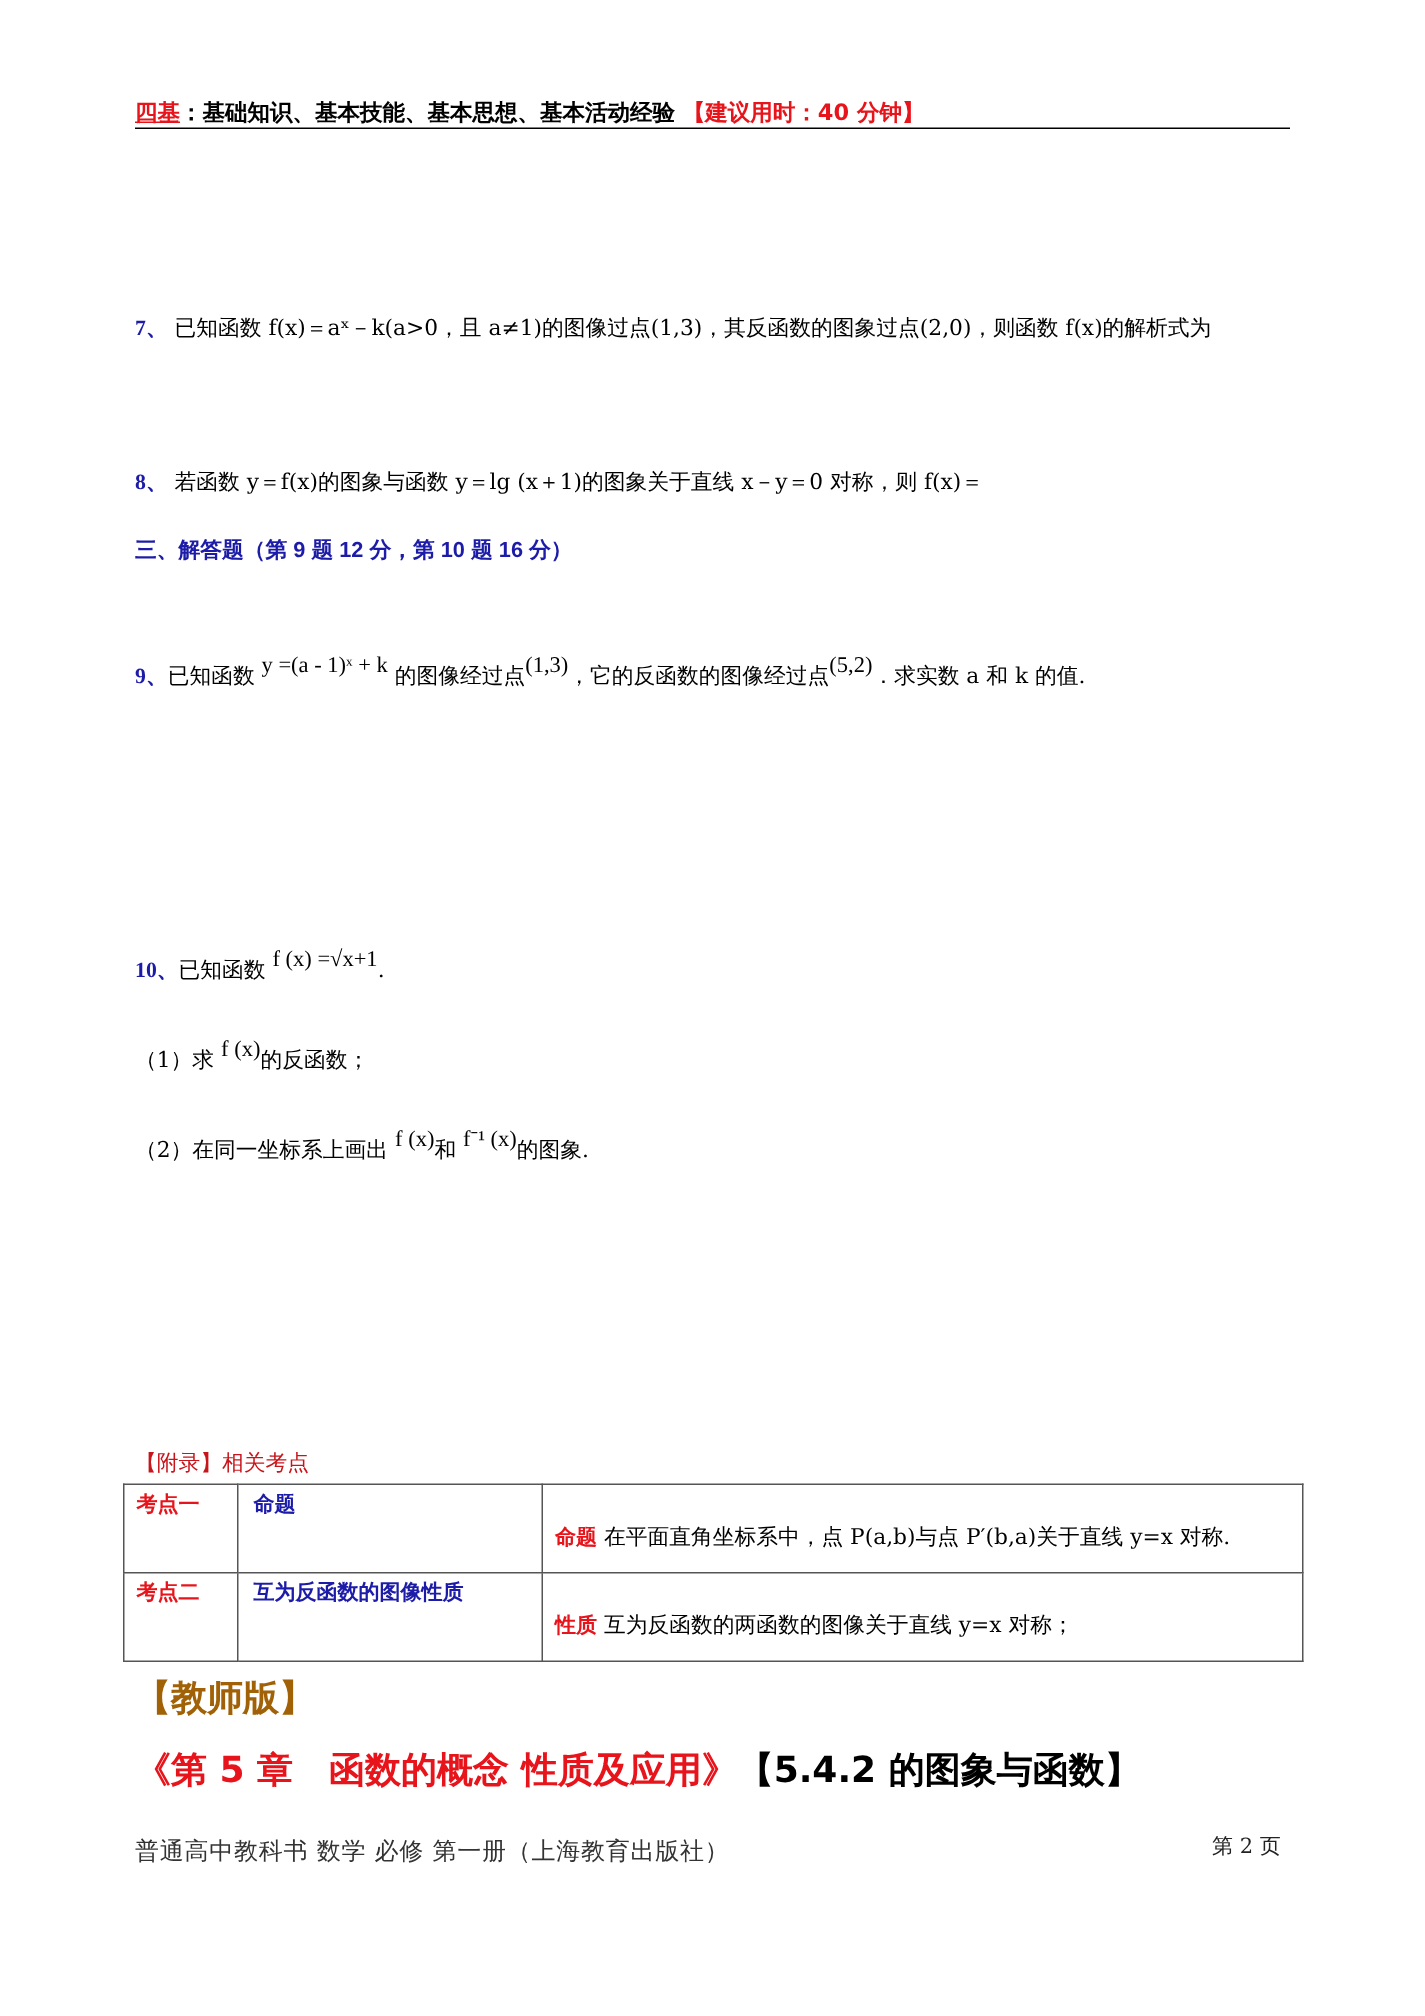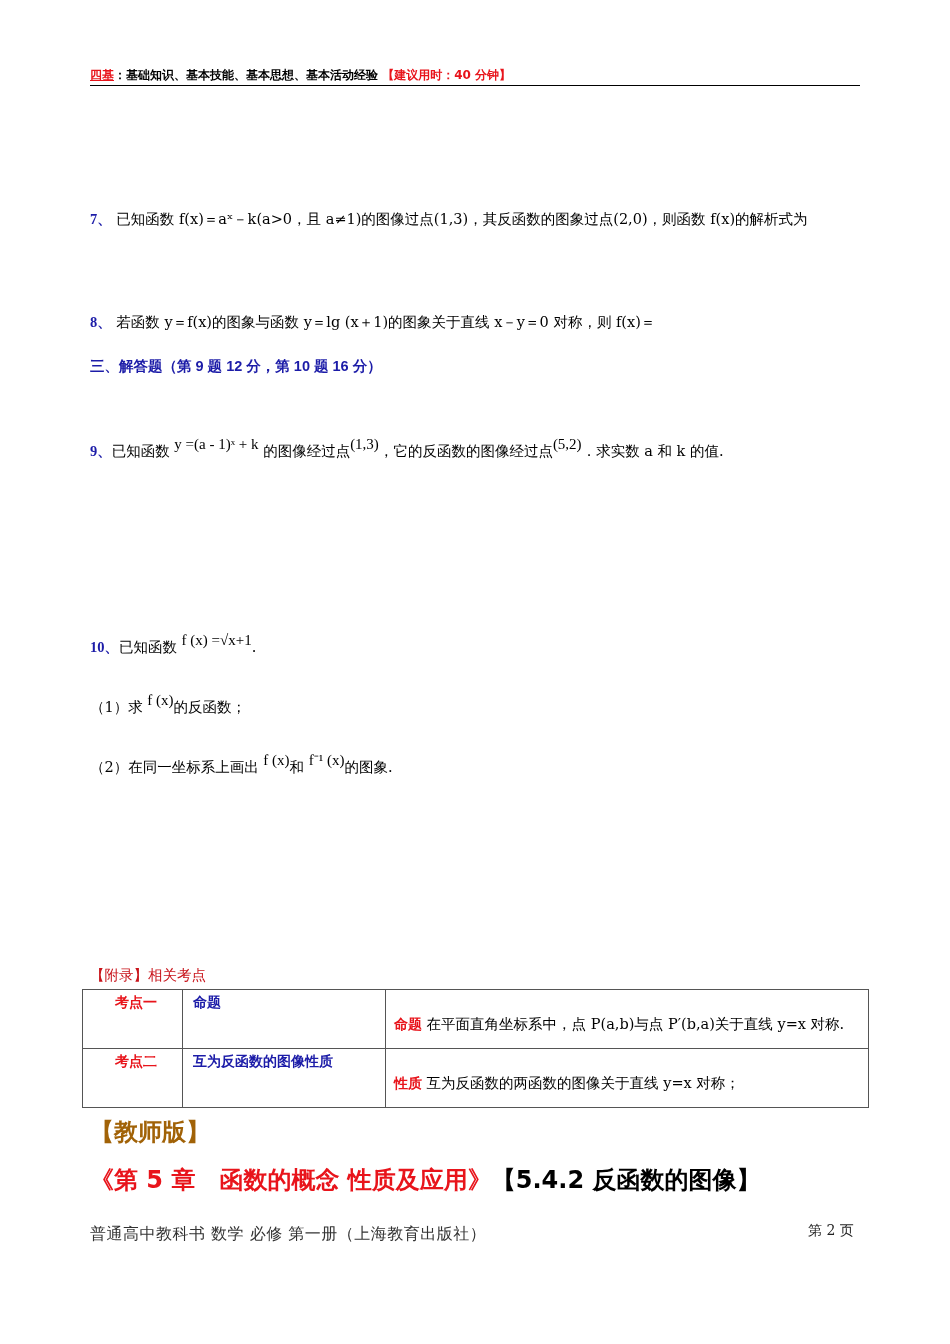--- a/index.html
+++ b/index.html
@@ -5,21 +5,21 @@
   html, body { margin: 0; padding: 0; background: #ffffff; }
   body {
     width: 950px; height: 1344px; position: relative; overflow: hidden;
     font-family: "DejaVu Serif", "Liberation Serif", serif;
     color: #000000;
   }
   .abs { position: absolute; }
   .header {
     left: 90px; top: 66px; width: 770px;
     font-family: "DejaVu Sans", "Liberation Sans", sans-serif;
-    font-weight: bold; font-size: 12px; line-height: 18px;
+    font-weight: bold; font-size: 15px; line-height: 18px;
     white-space: nowrap;
   }
   .header-rule {
     left: 90px; top: 85px; width: 770px; height: 0;
     border-top: 1.5px solid #000;
   }
   .red { color: #e8141b; }
   .q {
     left: 90px; font-size: 14.5px; line-height: 22px; white-space: nowrap; margin-top: 40px;
   }
@@ -39,21 +39,21 @@
     font-family: Liberation Serif, serif;
   }
   table.kd {
     position: absolute; left: 82px; top: 989px; width: 787px;
     border-collapse: collapse; table-layout: fixed;
   }
   table.kd td {
     border: 1px solid #555; vertical-align: top; padding: 0;
     font-size: 14.5px; height: 58px;
   }
-  table.kd td.c1 { width: 75px; padding-left: 24px; }
+  table.kd td.c1 { width: 75px; }
   table.kd td.c2 { width: 202px; }
   .kd-label {
     display: block; padding: 4px 0 0 8px;
     font-family: "DejaVu Sans", "Liberation Sans", sans-serif; font-weight: bold;
     color: #e8141b; font-size: 14px;
   }
   .kd-topic {
     display: block; padding: 4px 0 0 10px;
     font-family: "DejaVu Sans", "Liberation Sans", sans-serif; font-weight: bold;
     color: #1c1ca8; font-size: 14px;
@@ -156,17 +156,17 @@
         <span class="kd-desc-label">性质</span>
         <span>互为反函数的两函数的图像关于直线 y=x 对称；</span>
       </span>
     </td>
   </tr>
 </tbody>
   </table>
 
 <div class="abs teacher">【教师版】</div>
 <div class="abs chapter">
-  <span class="red">《第 5 章　函数的概念  性质及应用》</span><span>【5.4.2  反函数的图像】</span>
+  <span class="red">《第 5 章　函数的概念  性质及应用》</span><span>【5.4.2  的图象与函数】</span>
 </div>
 
 <div class="abs footer-left">普通高中教科书 数学 必修 第一册（上海教育出版社）</div>
 <div class="abs footer-right">第 2 页</div>
 
 </body></html>

